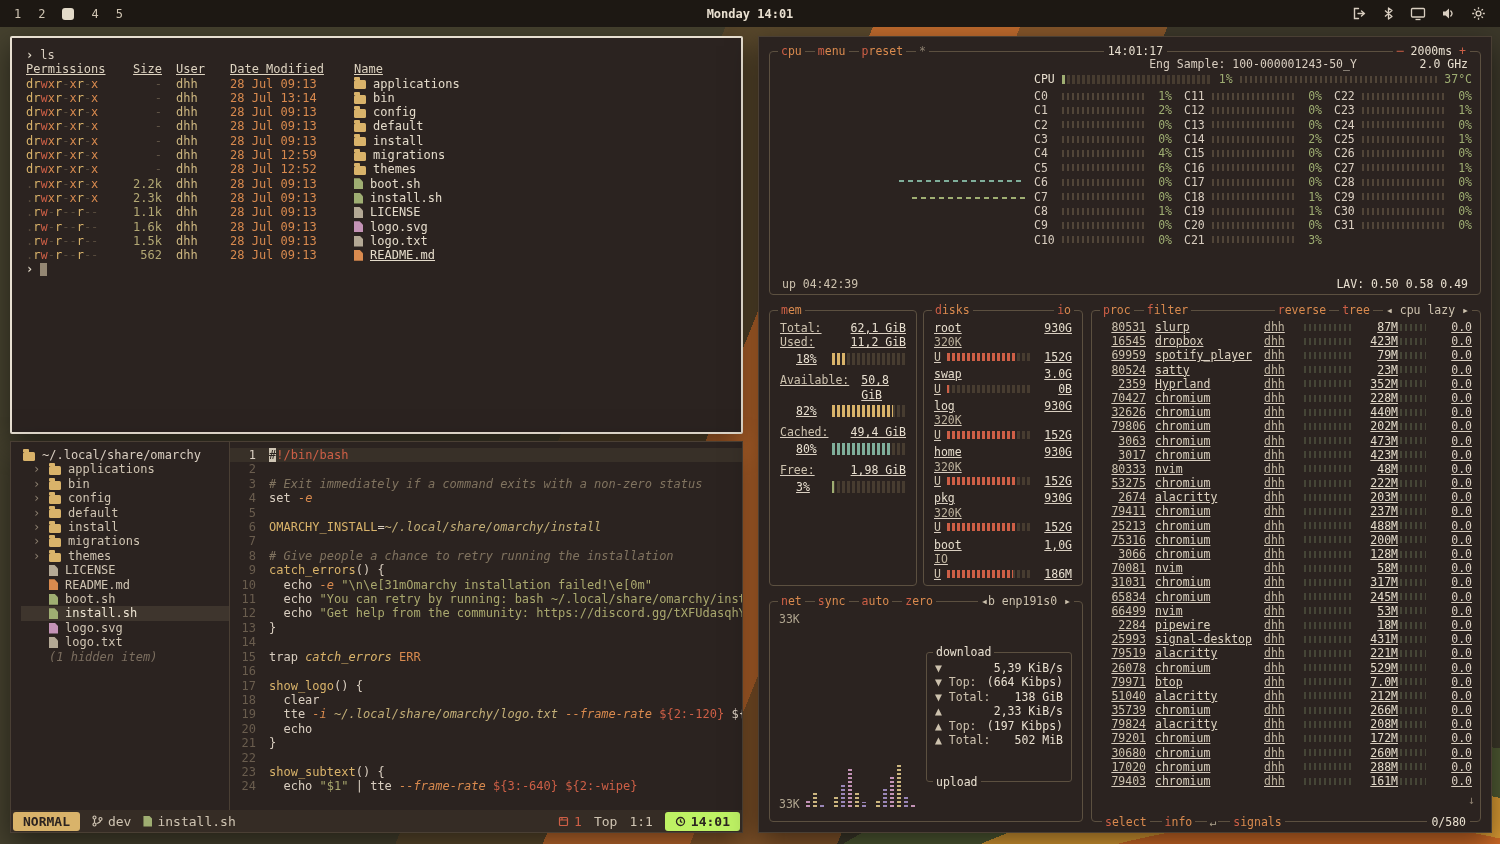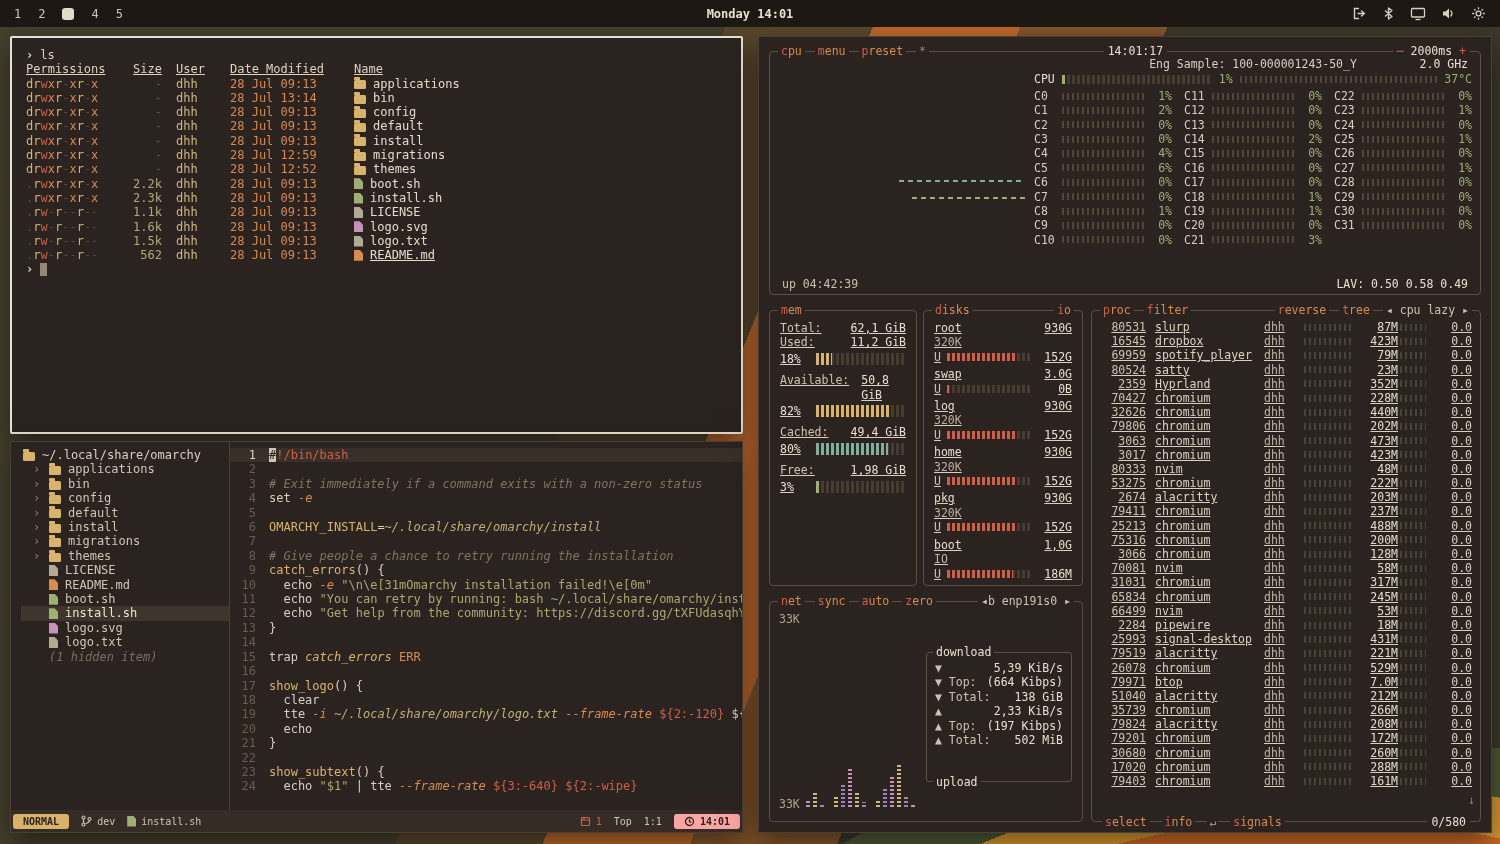--- a/index.html
+++ b/index.html
@@ -68,27 +68,27 @@
   .tok-plain{color:#d9cec0}
   .tok-opt{color:#d98a4e;font-style:italic}
   .tok-str{color:#a9a86e}
   .tok-var{color:#d9b36a}
   .tok-val{color:#c2ae77;font-style:italic}
   .tok-func{color:#d9b36a}
   .tok-funcref{color:#d9b36a;font-style:italic}
   .tok-const{color:#d98a4e}
   .tok-param{color:#ce5f46}
   .tok-cursor{background:#cfc5b4;color:#2b2320}
-  .statusbar { height:22px; background:#352c25; display:flex; align-items:center; font-size:10px; gap:12px;}
+  .statusbar { height:22px; background:#352c25; display:flex; align-items:center; font-size:13px; gap:12px;}
   .sb-mode { background:#d9b36a; color:#2b2320; font-weight:bold; padding:2px 10px; border-radius:3px; margin-left:2px;}
   .sb-seg { color:#cfc4b2; display:flex; align-items:center; gap:5px;}
   .sb-spacer { flex:1; }
   .sb-badge { color:#ce5f46; }
   .sb-badge span { color:#ce5f46; }
-  .sb-clock { background:#fca5a5; color:#2b2320; font-weight:bold; padding:2px 10px; border-radius:3px; display:flex; align-items:center; gap:5px; margin-right:2px;}
+  .sb-clock { background:#bef264; color:#2b2320; font-weight:bold; padding:2px 10px; border-radius:3px; display:flex; align-items:center; gap:5px; margin-right:2px;}
   
   .panel { position:relative; border:1px solid #5c5040; border-radius:4px; background:#2b2320;}
   .ptabs { position:absolute; top:-8px; left:8px; display:flex; gap:10px; z-index:2;}
   .ptabs-right { left:auto; right:8px; }
   .ptab { display:inline-block; background:#2b2320; padding:0 3px; color:#d98a4e; cursor:default;}
   .ptab::first-letter { color:#ce5f46; }
   .ptab.star { color:#8d8070; }
   .ptab.star::first-letter { color:#8d8070; }
   .plainlbl { color:#cdc2ae; }
   .plainlbl::first-letter { color:#cdc2ae; }
@@ -125,21 +125,21 @@
   .cpu-lav { position:absolute; right:12px; bottom:3px; color:#e9e0d0;}
   .btop-lower { display:flex; gap:8px; height:512px; margin-top:15px;text-decoration:underline;}
   .btop-left { width:314px; flex:none; display:flex; flex-direction:column; gap:15px;}
   .memdisks { display:flex; gap:6px; height:276px;}
   .mem-panel { width:148px; flex:none;}
   .disks-panel { flex:1; }
   .pbody { padding:10px 10px 4px 10px; }
   .mstat-line { display:flex; justify-content:space-between; }
   .mlabel { color:#cdc2ae; }
   .mvalue { color:#e9e0d0;padding-left:12px; }
-  .mpct-row { display:flex; align-items:center; gap:6px; margin:2px 0 7px 0;}
+  .mpct-row { display:flex; align-items:center; gap:6px; margin:2px 0 7px 16px;}
   .mpct { width:30px; flex:none; color:#e9e0d0;}
   .mpct-row .meter { flex:1; height:12px;}
   .disk { margin-bottom:3px; }
   .disk-l1 { display:flex; justify-content:space-between; color:#e4dbca;}
   .disk-sub { color:#bdb29d; }
   .disk-u { display:flex; align-items:center; gap:6px;}
   .ulabel { color:#cdc2ae; }
   .disk-u .meter { flex:1; height:8px;}
   .dfree { width:36px; flex:none; text-align:right; color:#e9e0d0;}
   .net-panel { flex:1; }

